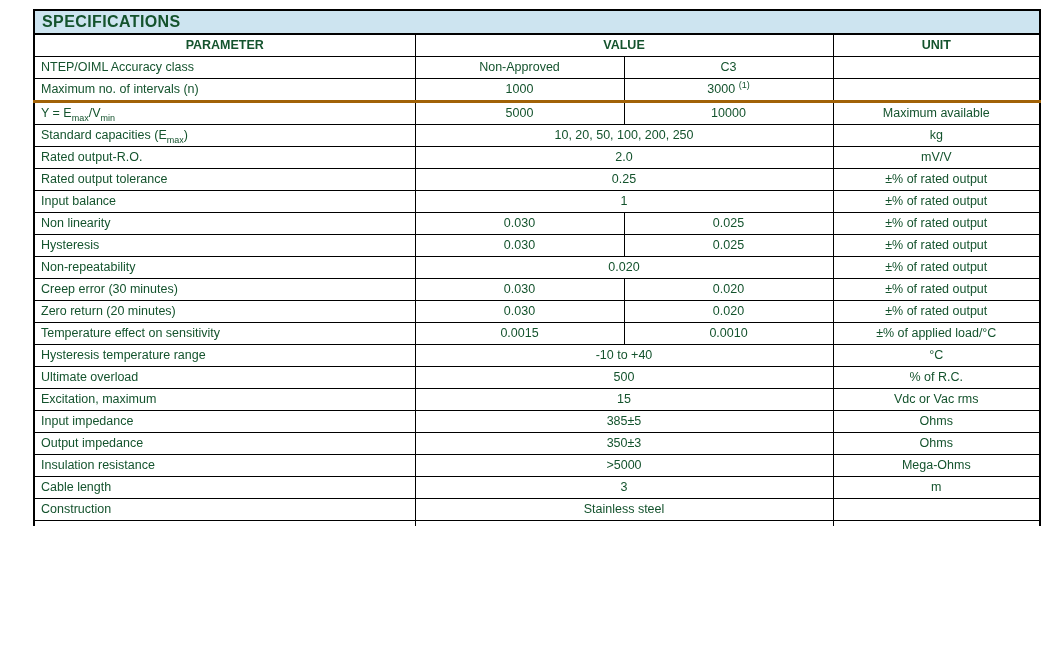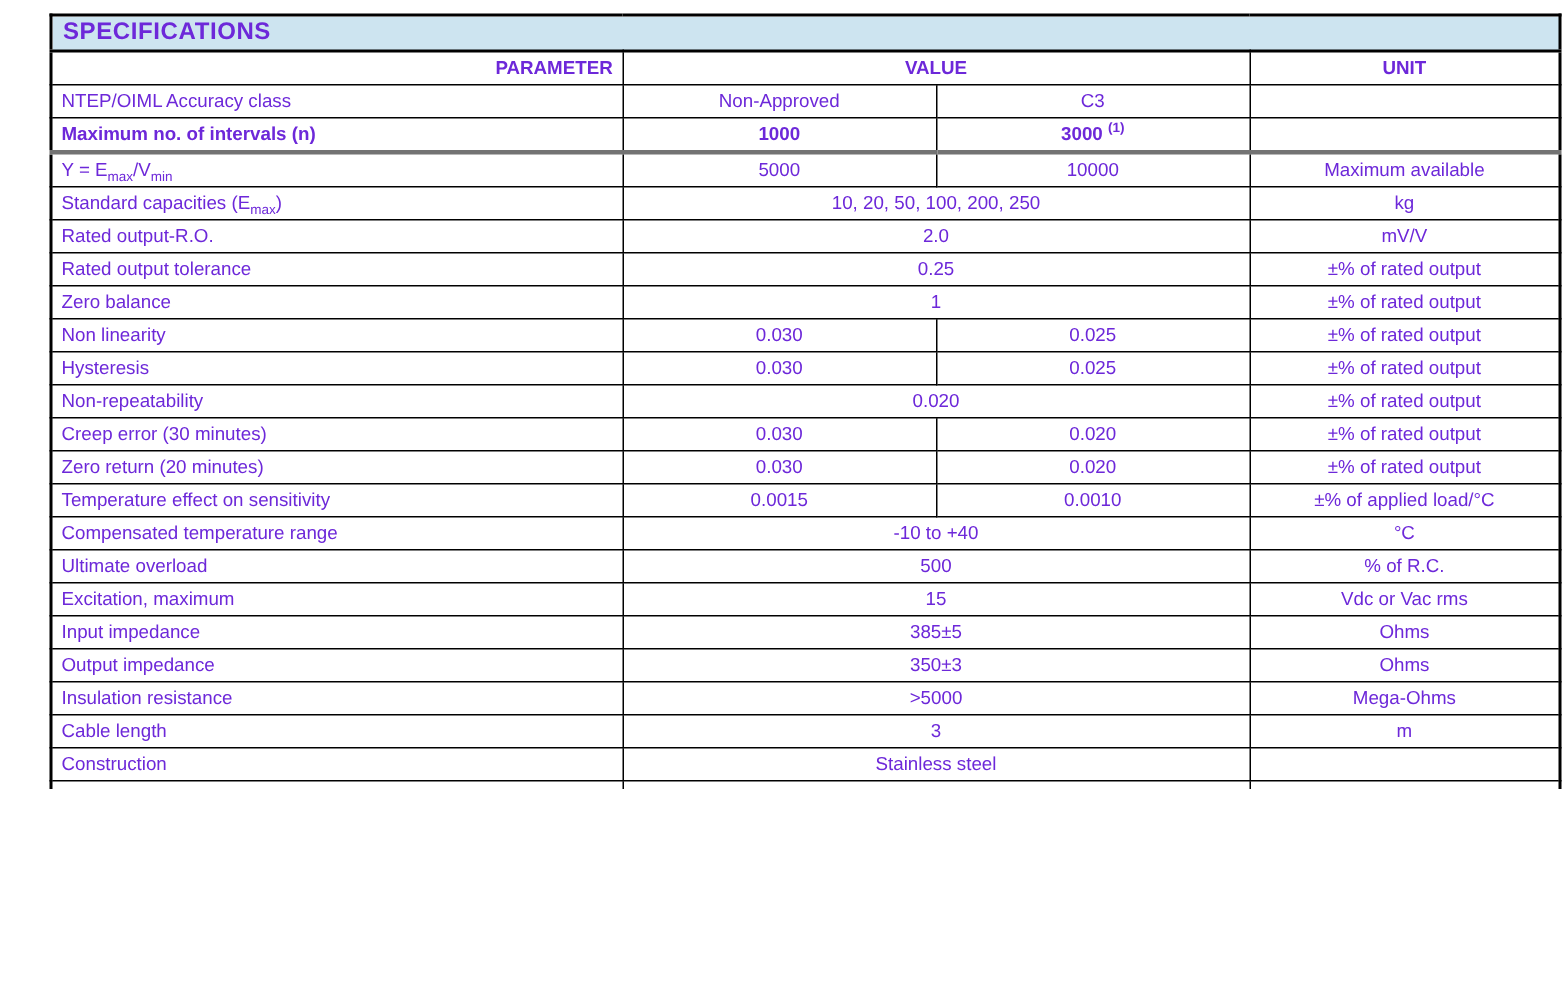--- a/index.html
+++ b/index.html
@@ -2,21 +2,21 @@
 <html><head>
 <meta charset="utf-8">
 <style>
   html, body { margin: 0; padding: 0; background: #ffffff; }
   .page {
     position: relative;
     width: 1045px;
     height: 526px;
     background: #ffffff;
     font-family: "Liberation Sans", sans-serif;
-    color: #6d28d9;
+    color: #14532d;
   }
   table.spec {
     position: absolute;
     left: 33px;
     top: 9px;
     width: 1006px;
     border-collapse: collapse;
     table-layout: fixed;
     border: 2px solid #000;
   }
@@ -31,23 +31,23 @@
     vertical-align: middle;
   }
   .spec .title-cell {
     font-size: 16px;
     font-weight: 800;
     letter-spacing: 0.4px;
     height: 22px;
     padding-left: 7px;
     border-bottom: 2px solid #000;
   }
-  .spec th { text-align: right; font-weight: bold; }
+  .spec th { text-align: center; font-weight: bold; }
   .spec th.center, .spec td.center { text-align: center; }
-  .spec tr.thick-below td { border-bottom: 3px solid #737373; font-weight: bold; }
+  .spec tr.thick-below td { border-bottom: 3px solid #a16207; }
   .spec sub { font-size: 9px; line-height: 0; }
   .spec sup { font-size: 9px; line-height: 0; }
 </style>
 </head>
 <body>
 
 <div class="page">
   <table class="spec">
     <colgroup>
       <col style="width:381px">
@@ -96,21 +96,21 @@
 
     <td class="center">mV/V</td>
   </tr>
         <tr>
     <td>Rated output tolerance</td>
     <td class="center" colspan="2">0.25</td>
 
     <td class="center">±% of rated output</td>
   </tr>
         <tr>
-    <td>Zero balance</td>
+    <td>Input balance</td>
     <td class="center" colspan="2">1</td>
 
     <td class="center">±% of rated output</td>
   </tr>
         <tr>
     <td>Non linearity</td>
     <td class="center">0.030</td>
     <td class="center">0.025</td>
     <td class="center">±% of rated output</td>
   </tr>
@@ -138,21 +138,21 @@
     <td class="center">0.020</td>
     <td class="center">±% of rated output</td>
   </tr>
         <tr>
     <td>Temperature effect on sensitivity</td>
     <td class="center">0.0015</td>
     <td class="center">0.0010</td>
     <td class="center">±% of applied load/°C</td>
   </tr>
         <tr>
-    <td>Compensated temperature range</td>
+    <td>Hysteresis temperature range</td>
     <td class="center" colspan="2">-10 to +40</td>
 
     <td class="center">°C</td>
   </tr>
         <tr>
     <td>Ultimate overload</td>
     <td class="center" colspan="2">500</td>
 
     <td class="center">% of R.C.</td>
   </tr>

